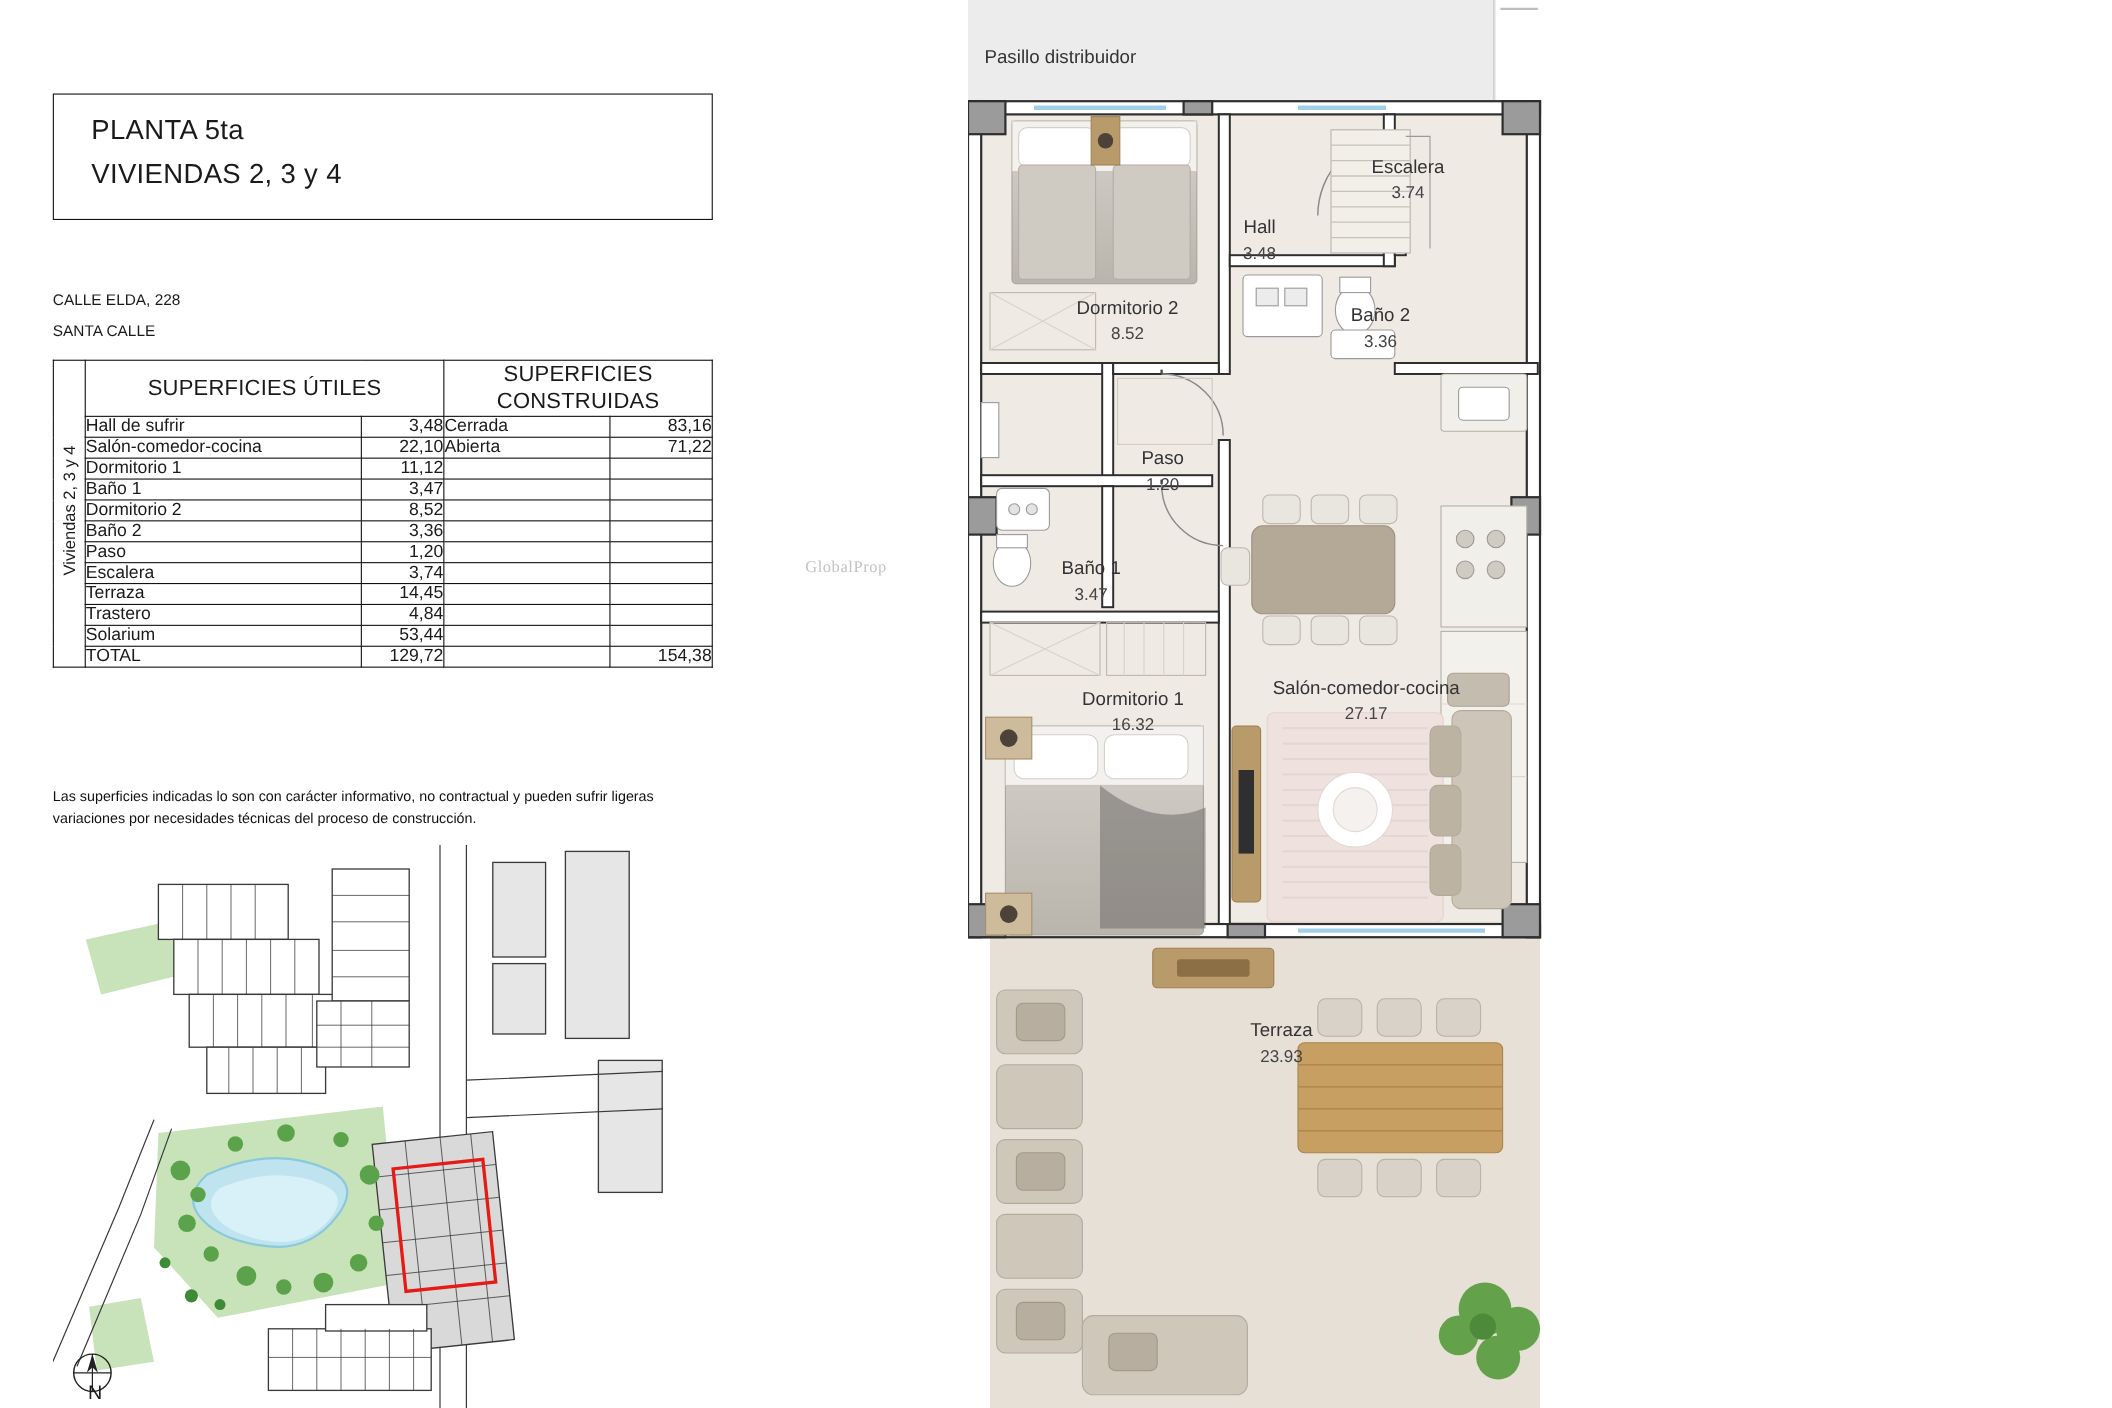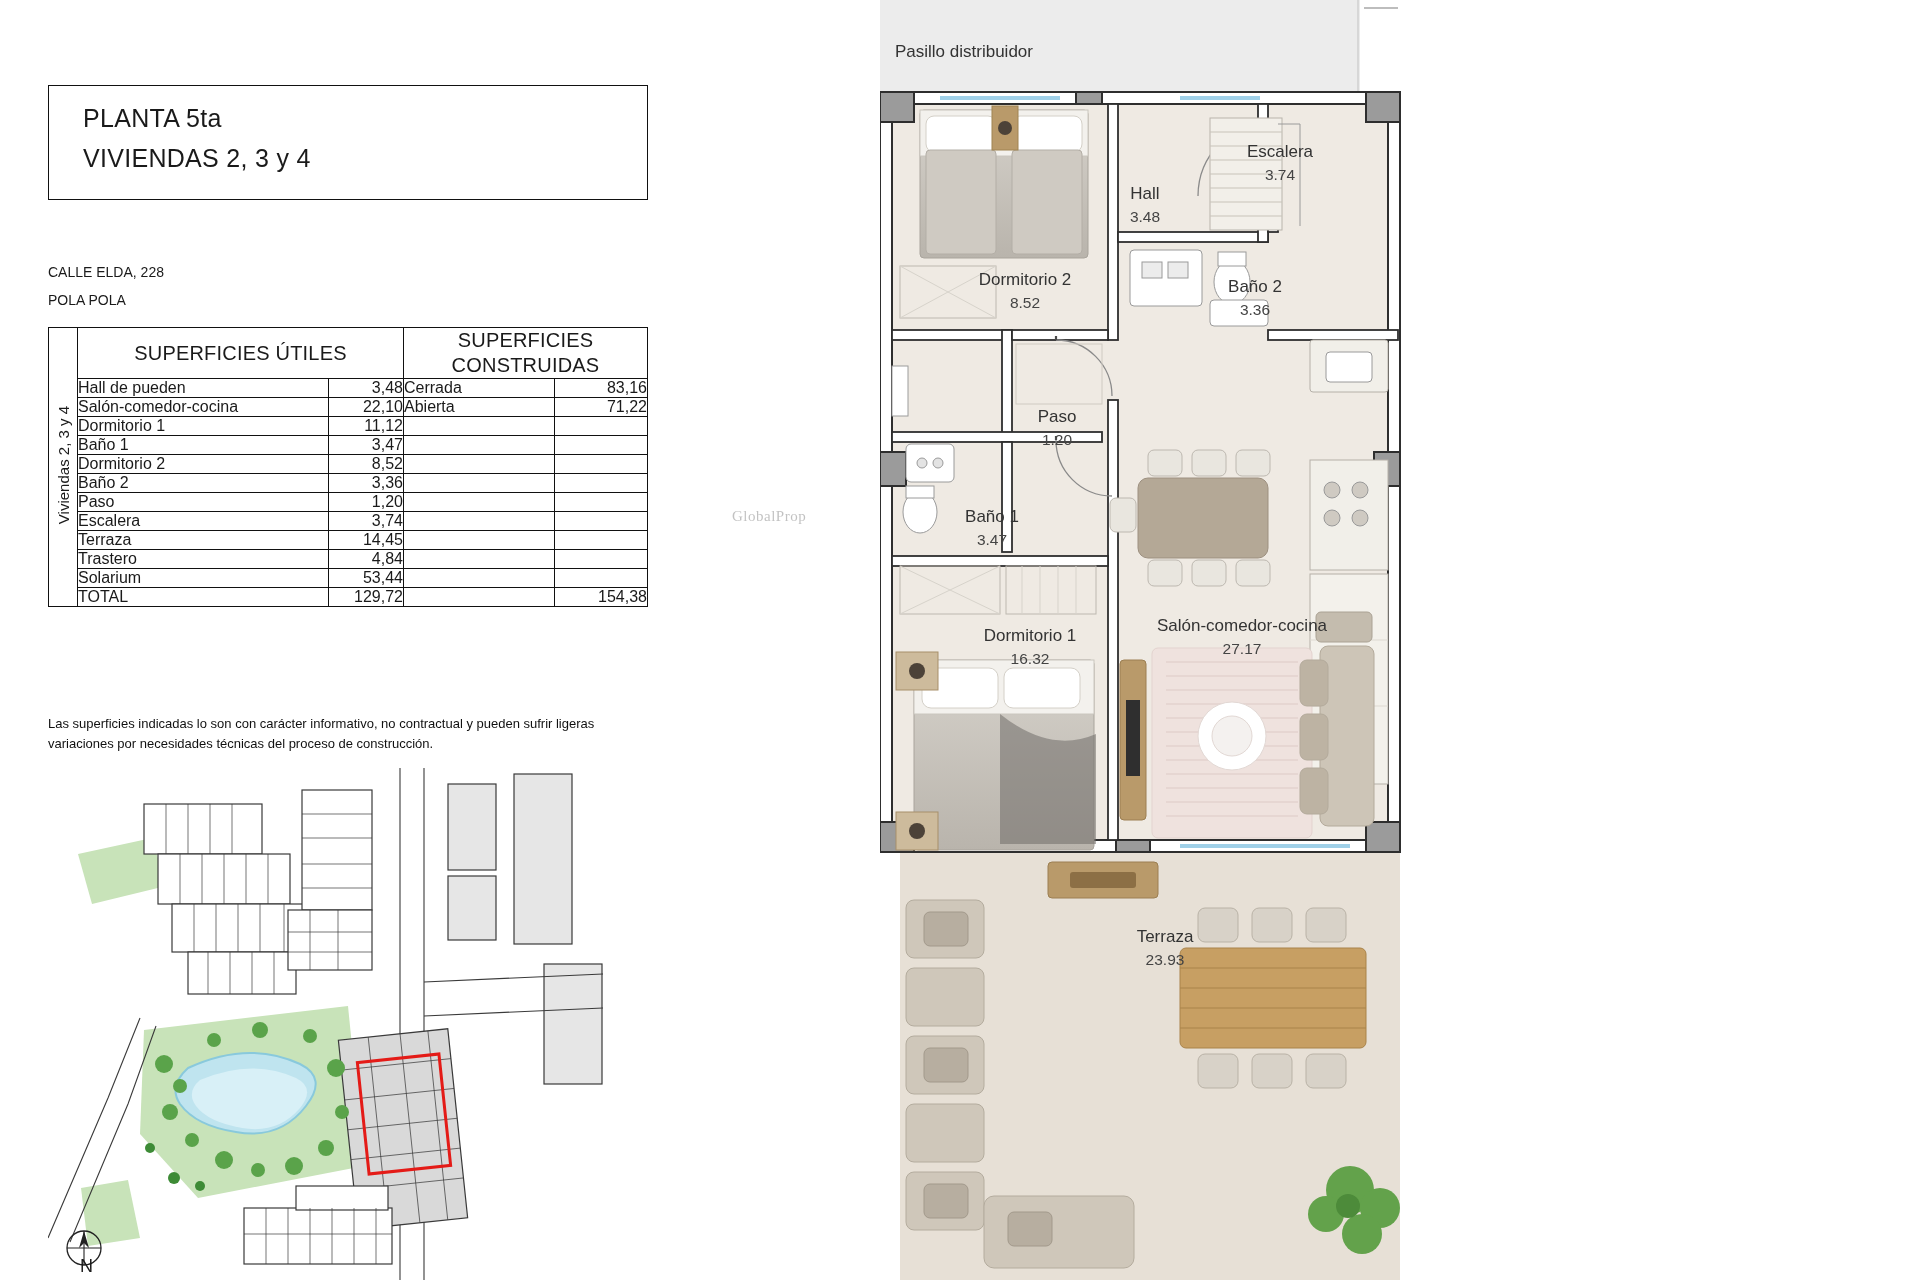--- a/index.html
+++ b/index.html
@@ -175,32 +175,32 @@
 
 <div id="left-panel">
 
   <div id="title-box">
     <div class="t1">PLANTA 5ta</div>
     <div class="t2">VIVIENDAS 2, 3 y 4</div>
   </div>
 
   <div id="address">
     <div>CALLE ELDA, 228</div>
-    <div>POLA POLA</div>
+    <div>SANTA CALLE</div>
   </div>
 
   <table id="surface-table">
     <tbody id="table-body">
         <tr>
           <td class="rot-cell" rowspan="13"><span class="rot-inner">Viviendas 2, 3 y 4</span></td>
           <td class="hdr-cell" colspan="2">SUPERFICIES ÚTILES</td>
           <td class="hdr-cell" colspan="2">SUPERFICIES<br>CONSTRUIDAS</td>
         </tr>
         <tr>
-          <td class="lbl">Hall de pueden</td>
+          <td class="lbl">Hall de sufrir</td>
           <td class="val">3,48</td>
           <td class="lbl2">Cerrada</td>
           <td class="val2">83,16</td>
         </tr>
         <tr>
           <td class="lbl">Salón-comedor-cocina</td>
           <td class="val">22,10</td>
           <td class="lbl2">Abierta</td>
           <td class="val2">71,22</td>
         </tr>
@@ -604,21 +604,21 @@
   
   <div class="toplabel" style="left:15px; top:42px;">Pasillo distribuidor</div>
 
   <div class="wm" style="left:-148px; top:508px;">GlobalProp</div>
 
   <div class="label" style="left:30px; top:268px; width:230px;">
     <span>Dormitorio 2</span><br>
     <span class="num">8.52</span>
   </div>
 
-  <div class="label" style="left:210px; top:182px; width:110px;">
+  <div class="label" style="left:210px; top:195px; width:110px;">
     <span>Hall</span><br>
     <span class="num">3.48</span>
   </div>
 
   <div class="label" style="left:320px; top:140px; width:160px;">
     <span>Escalera</span><br>
     <span class="num">3.74</span>
   </div>
 
   <div class="label" style="left:300px; top:275px; width:150px;">

